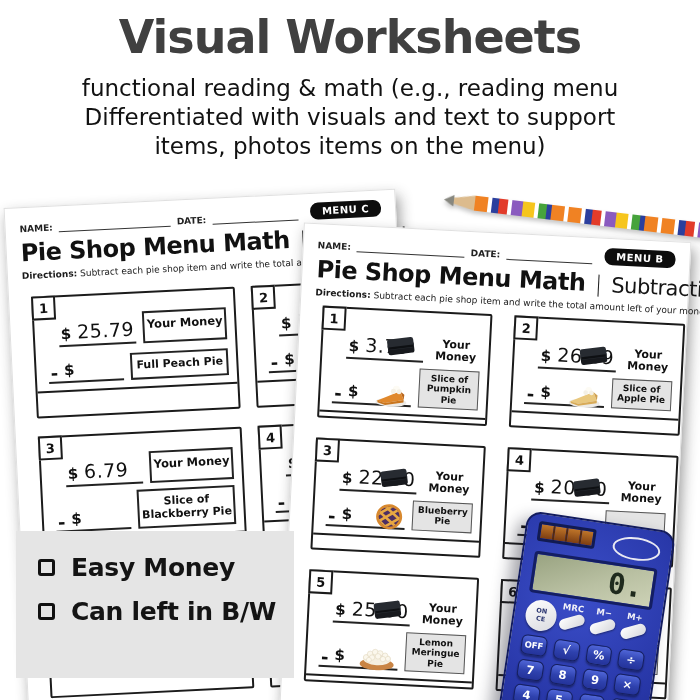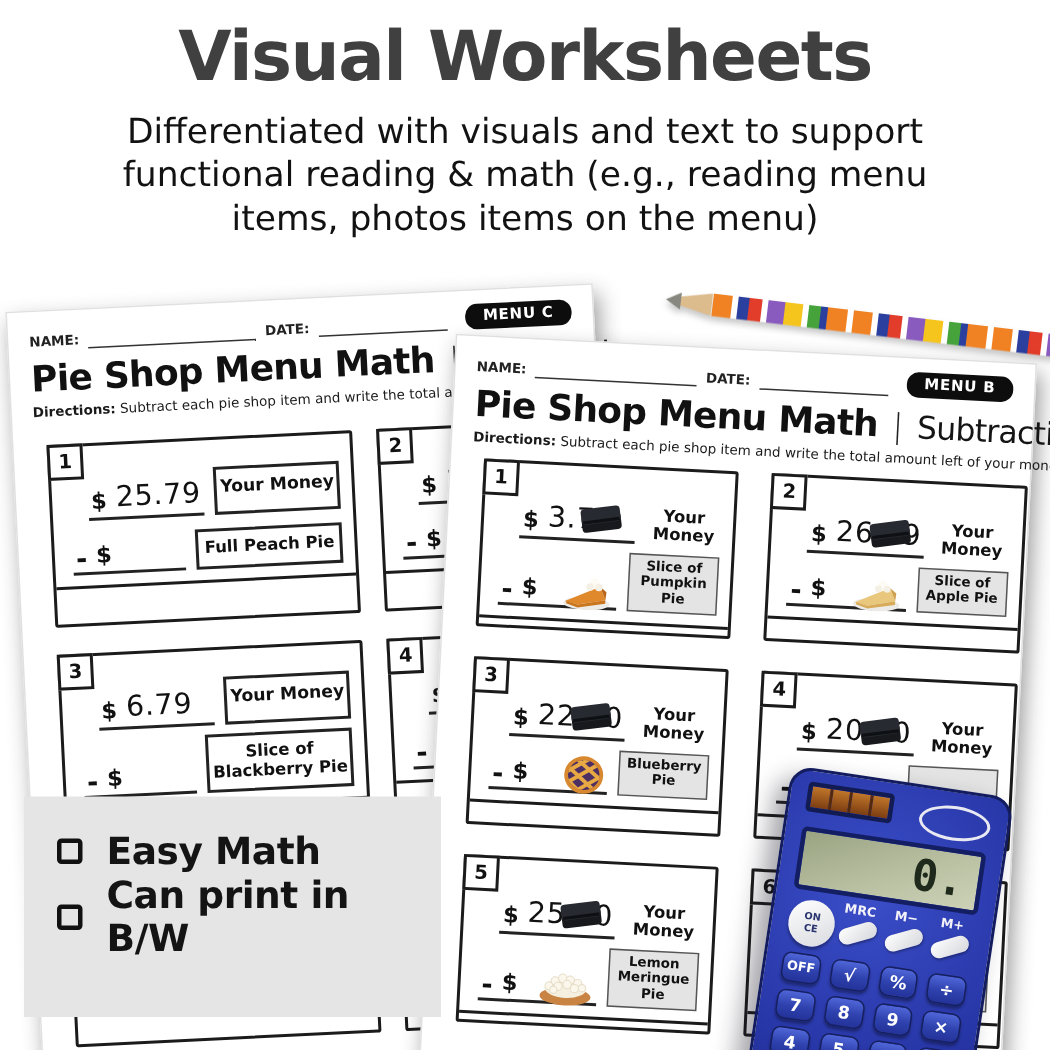--- a/index.html
+++ b/index.html
@@ -142,22 +142,22 @@
   .key.small { font-size:8.5px; }
 
   svg { display:block; }
 </style>
 </head>
 <body>
 
 <div class="hero">
   <div class="hero-title">Visual Worksheets</div>
   <div class="hero-sub">
+    <div>functional reading &amp; math (e.g., reading menu</div>
     <div>Differentiated with visuals and text to support</div>
-    <div>functional reading &amp; math (e.g., reading menu</div>
     <div>items, photos items on the menu)</div>
   </div>
 </div>
 
 <div class="sheet sheet-back">
   <div class="sheet-inner">
     <div class="name-row">
       <span>NAME:</span>
       <span class="nline"></span>
       <span>DATE:</span>
@@ -520,25 +520,25 @@
         <div class="result-line"></div>
         <div class="answer-space"></div>
       </div>
     </div>
   </div>
 </div>
 
 <div class="checklist">
   <div class="check-item">
     <span class="checkbox"></span>
-    <span class="check-text">Easy Math</span>
+    <span class="check-text">Easy Money</span>
   </div>
   <div class="check-item">
     <span class="checkbox"></span>
-    <span class="check-text">Can print in B/W</span>
+    <span class="check-text">Can left in B/W</span>
   </div>
 </div>
 
 <div class="calc">
   <div class="calc-top">
     <div class="solar">
       <div class="cell"></div>
         <div class="cell"></div>
         <div class="cell"></div>
         <div class="cell"></div>

